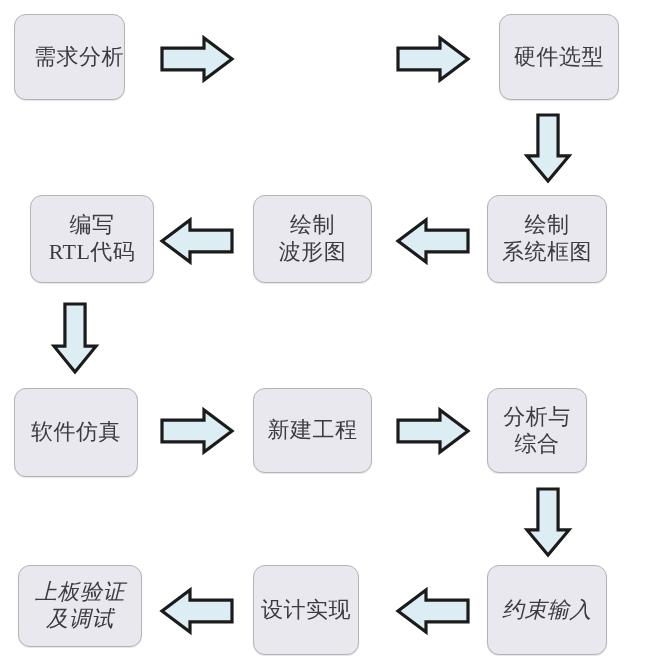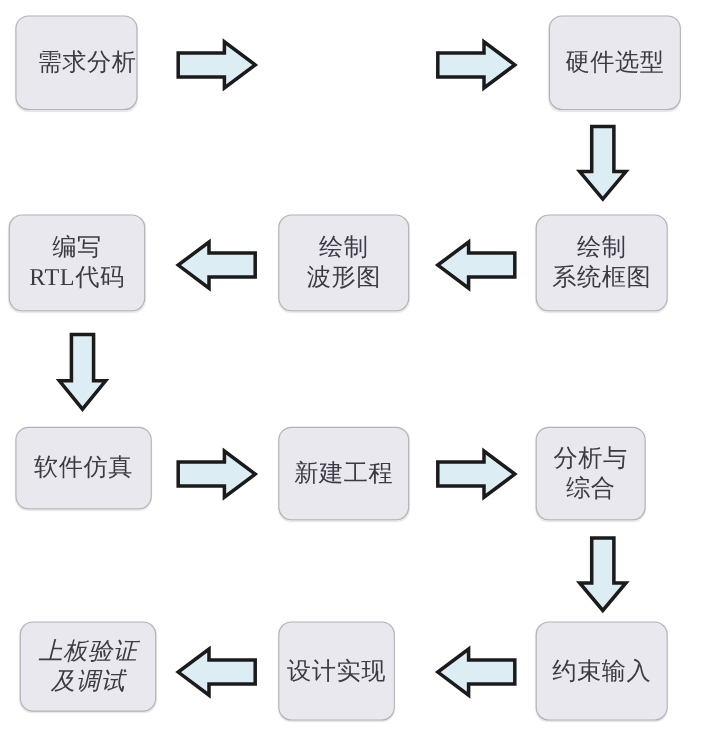--- a/index.html
+++ b/index.html
@@ -104,27 +104,27 @@
         <path class="body" d="M72,12.08 L30,12.08 L30,2 L2,23 L30,44 L30,33.92 L72,33.92 Z"></path>
       </svg>
     </div>
     <div class="arrow" style="left: 160px; top: 588px; width: 74px; height: 46px;">
       <svg width="74" height="46" viewBox="0 0 74 46">
         <path class="body" d="M72,12.08 L30,12.08 L30,2 L2,23 L30,44 L30,33.92 L72,33.92 Z"></path>
       </svg>
     </div>
     <div class="node" style="left: 14px; top: 14px; width: 111px; height: 86px; justify-content: flex-end;"><span>需求分析</span></div>
     <div class="node" style="left: 487px; top: 14px; width: 120px; height: 86px; margin-left: 12px;"><span>硬件选型</span></div>
-    <div class="node" style="left: 8px; top: 195px; width: 124px; height: 88px;"><span>编写
+    <div class="node" style="left: 30px; top: 195px; width: 124px; height: 88px;"><span>编写
 RTL代码</span></div>
     <div class="node" style="left: 253px; top: 195px; width: 119px; height: 88px;"><span>绘制
 波形图</span></div>
     <div class="node" style="left: 487px; top: 195px; width: 120px; height: 88px;"><span>绘制
 系统框图</span></div>
-    <div class="node" style="left: 14px; top: 388px; width: 124px; height: 75px;"><span>软件仿真</span></div>
+    <div class="node" style="left: 14px; top: 388px; width: 124px; height: 89px;"><span>软件仿真</span></div>
     <div class="node" style="left: 253px; top: 388px; width: 119px; height: 85px; align-items: center;"><span>新建工程</span></div>
     <div class="node" style="left: 487px; top: 388px; width: 100px; height: 85px;"><span>分析与
 综合</span></div>
     <div class="node" style="left: 18px; top: 565px; width: 124px; height: 82px; font-style: italic;"><span>上板验证
 及调试</span></div>
     <div class="node" style="left: 253px; top: 565px; width: 106px; height: 90px;"><span>设计实现</span></div>
-    <div class="node" style="left: 487px; top: 565px; width: 120px; height: 90px;"><span>约束输入</span></div>
+    <div class="node" style="left: 487px; top: 565px; width: 120px; height: 90px; font-style: italic;"><span>约束输入</span></div>
   </div>
 
 </body></html>

